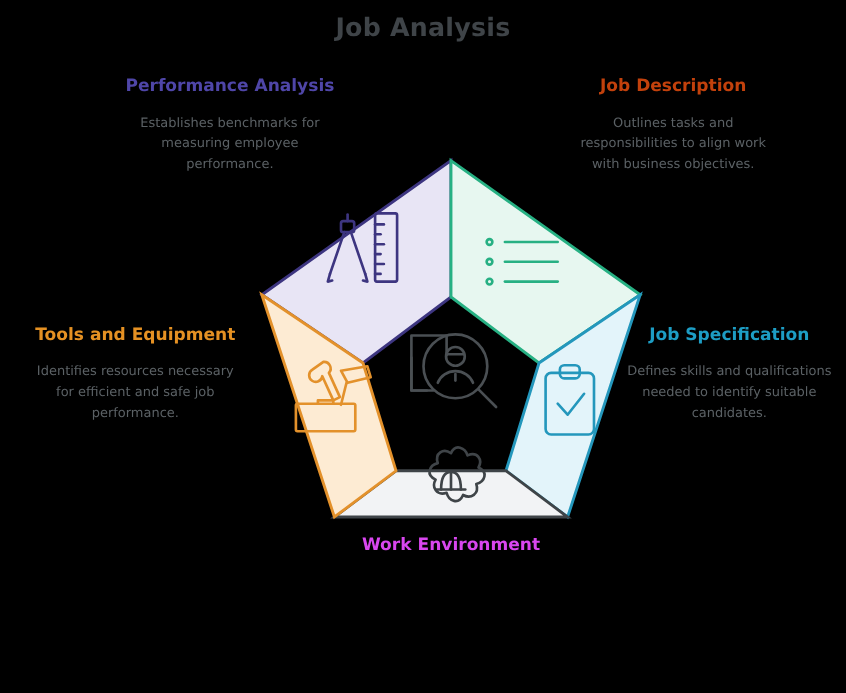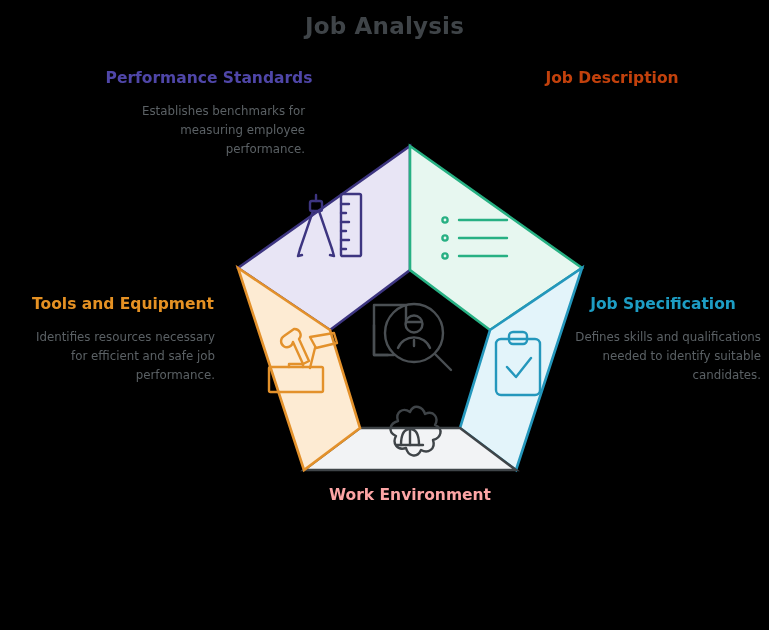--- a/index.html
+++ b/index.html
@@ -46,21 +46,20 @@
     font-weight: bold;
     line-height: 1.32;
     margin: 0 0 14px 0;
   }
   .block .body {
     font-size: 11.8px;
     line-height: 1.58;
     color: #5B6165;
     font-weight: normal;
     margin: 0;
-    text-align: right;
   }
 
   
   #blk-performance {
     left: 78px;
     top: 68px;
     width: 262px;
   }
   #blk-performance .heading { color: #4F46A8; }
   #blk-performance .body { width: 192px; margin-left: auto; margin-right: auto; }
@@ -87,46 +86,47 @@
     width: 222px;
   }
   #blk-tools .heading { color: #E59123; }
   #blk-tools .body { width: 184px; margin-left: auto; margin-right: auto; }
 
   #blk-work {
     left: 300px;
     top: 485px;
     width: 220px;
   }
-  #blk-work .heading { color: #fca5a5; }
+  #blk-work .heading { color: #d946ef; }
   #blk-work .body { width: 196px; margin-left: auto; margin-right: auto; }
 
   
   #diagram {
     position: absolute;
     left: 215px;
     top: 135px;
     width: 390px;
     height: 350px;
   }
 </style>
 </head>
 <body>
 
 <div id="stage">
 
   <div class="title">Job Analysis</div>
 
   <div class="block" id="blk-performance">
-    <p class="heading">Performance Standards</p>
+    <p class="heading">Performance Analysis</p>
     <p class="body">Establishes benchmarks for measuring employee performance.</p>
   </div>
 
   <div class="block" id="blk-description">
     <p class="heading">Job Description</p>
+    <p class="body">Outlines tasks and responsibilities to align work with business objectives.</p>
   </div>
 
   <div class="block" id="blk-tools">
     <p class="heading">Tools and Equipment</p>
     <p class="body">Identifies resources necessary for efficient and safe job performance.</p>
   </div>
 
   <div class="block" id="blk-specification">
     <p class="heading">Job Specification</p>
     <p class="body">Defines skills and qualifications needed to identify suitable candidates.</p>

